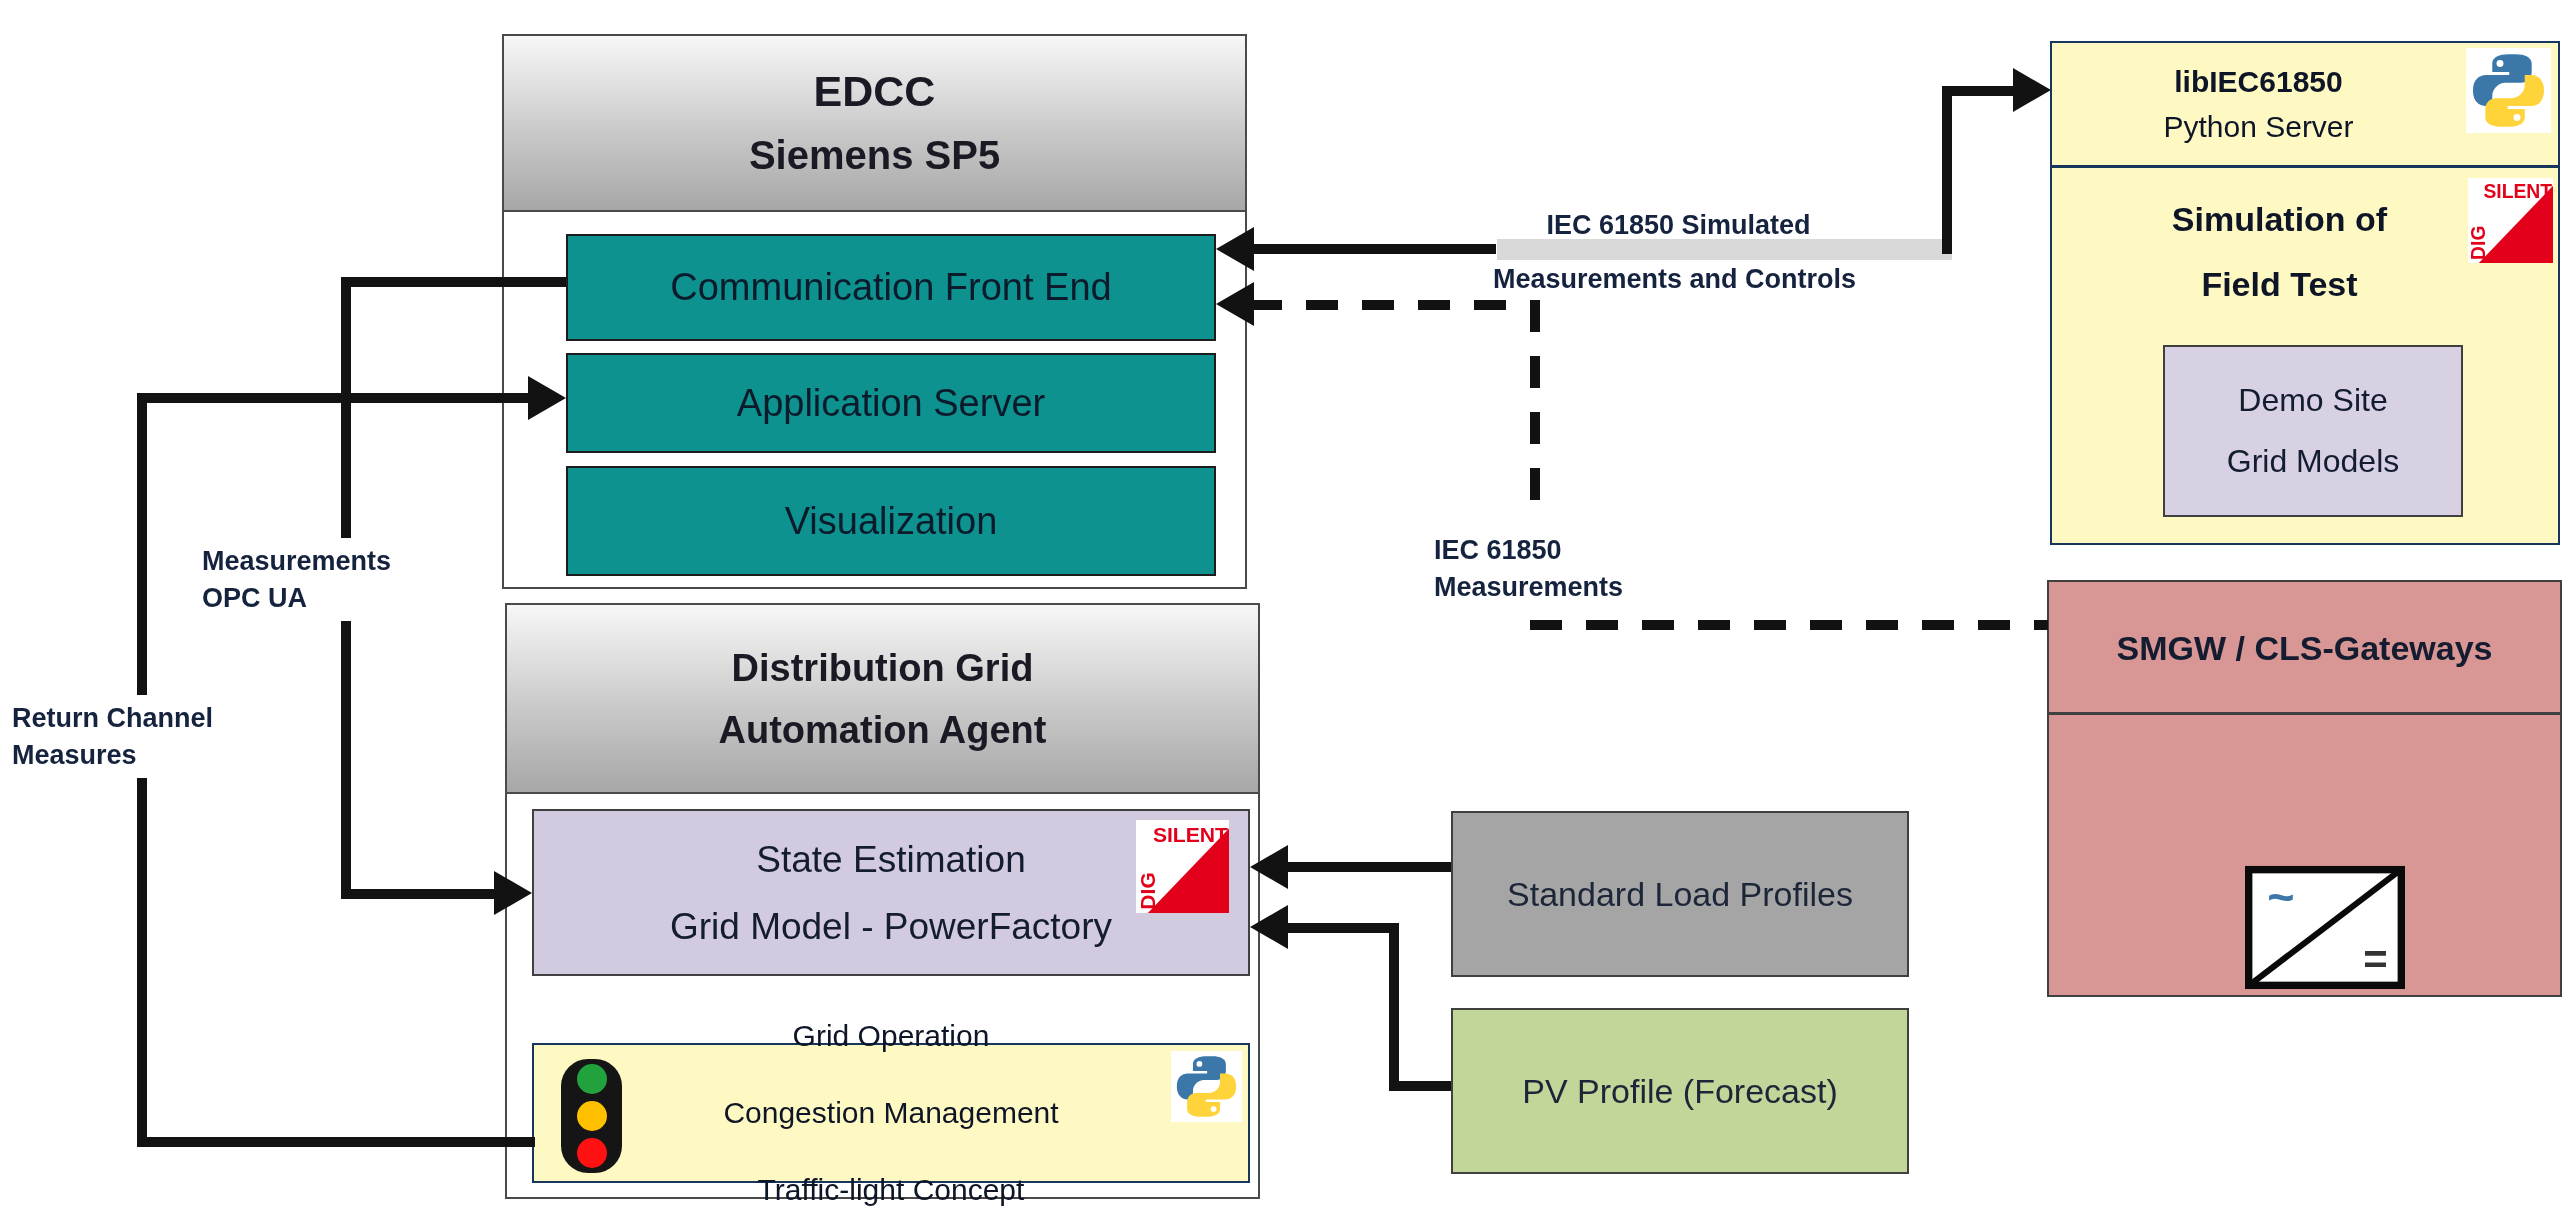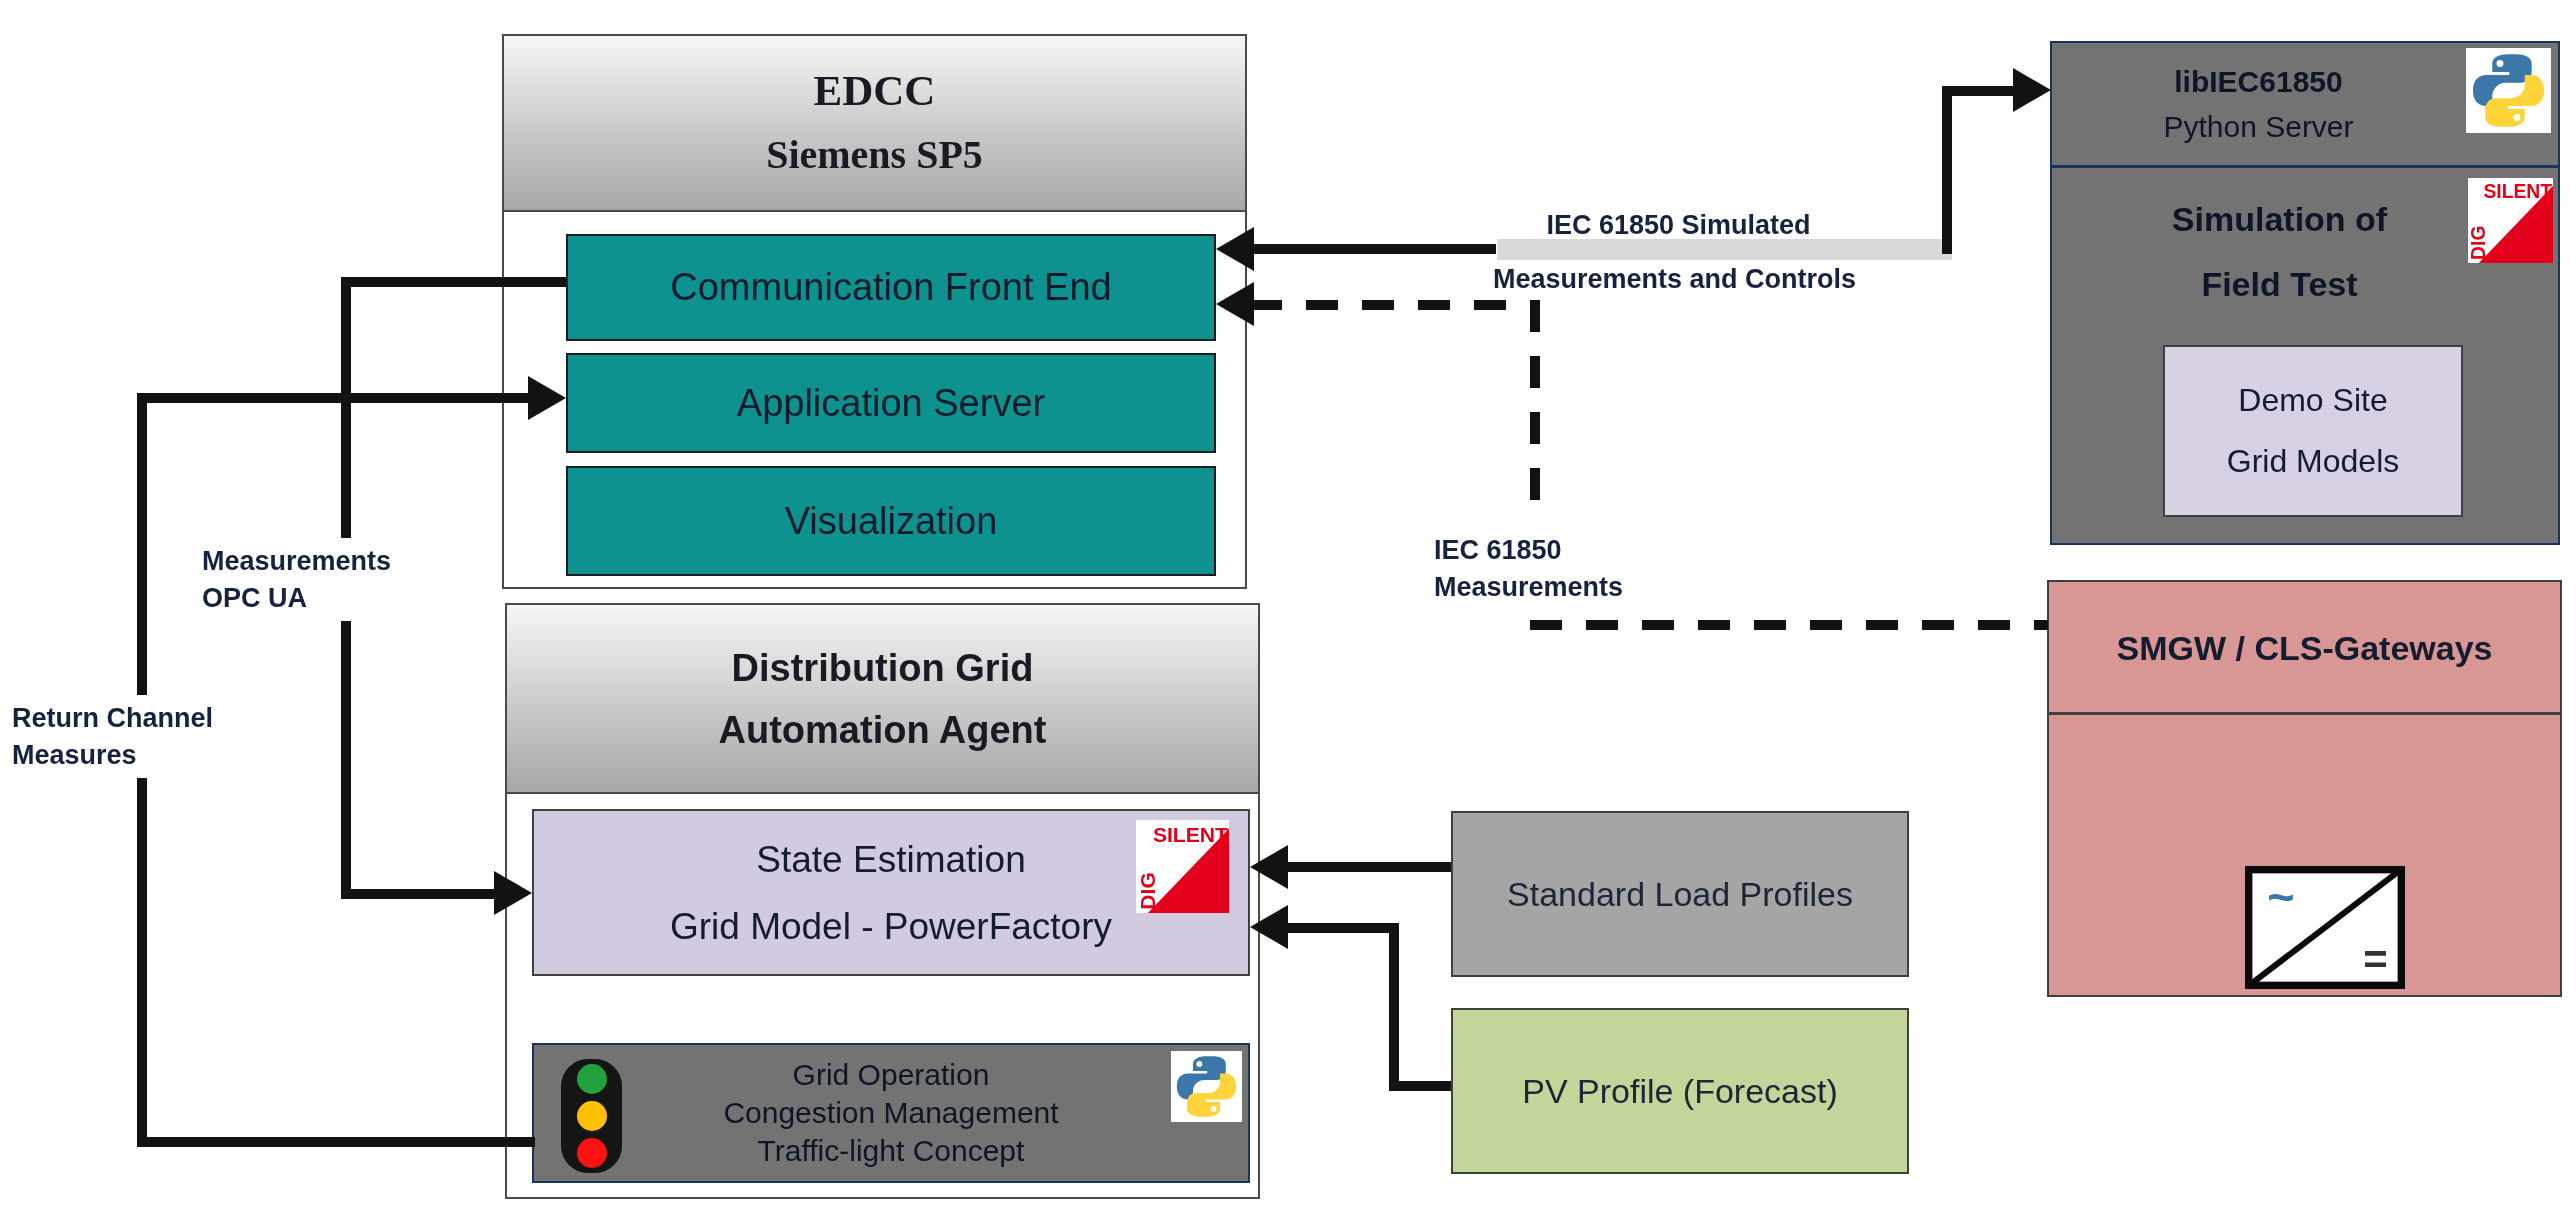--- a/index.html
+++ b/index.html
@@ -3,42 +3,42 @@
 <meta charset="utf-8">
 <style>
   html,body{margin:0;padding:0;background:#fff;}
   body{width:2576px;height:1232px;position:relative;font-family:"Liberation Sans",sans-serif;overflow:hidden;}
   .abs{position:absolute;box-sizing:border-box;}
   .box{border:2.4px solid #3f3f3f;display:flex;flex-direction:column;align-items:center;justify-content:center;text-align:center;}
   .outer{background:#ffffff;border:2.4px solid #4a4a4a;}
   .hdr{background:linear-gradient(#f7f7f7,#c9c9c9 55%,#a7a7a7);border:2.4px solid #4a4a4a;color:#1a1a24;font-weight:bold;}
   .teal{background:#0D9290;border:2.4px solid #1c1c1c;color:#0b1b2b;font-size:38px;}
   .purple{background:#D2CBE0;color:#141c30;}
-  .blue{background:#737373;border:2.4px solid #17365d;color:#0d1526;}
+  .blue{background:#fef9c3;border:2.4px solid #17365d;color:#0d1526;gap:39px;}
   .salmon{background:#D89694;border:2.4px solid #404040;color:#141c30;}
   .grayb{background:#A5A5A5;color:#1c2638;}
   .greenb{background:#C2D69A;color:#1c2638;}
   .line{background:#121212;}
   .dash-h{background:repeating-linear-gradient(to right,#121212 0 32px,transparent 32px 56px);height:9.6px;}
   .dash-v{background:repeating-linear-gradient(to bottom,#121212 0 32px,transparent 32px 56px);width:9.6px;}
   .arr-l{width:0;height:0;border-top:22.4px solid transparent;border-bottom:22.4px solid transparent;border-right:38px solid #121212;}
   .arr-r{width:0;height:0;border-top:22.4px solid transparent;border-bottom:22.4px solid transparent;border-left:38px solid #121212;}
   .lbl{color:#16233f;font-weight:bold;font-size:27px;text-align:center;line-height:37px;}
   .whitebg{background:#ffffff;display:flex;flex-direction:column;align-items:flex-start;justify-content:center;}
   .tl-body{background:#151515;border-radius:27px;display:flex;flex-direction:column;align-items:center;justify-content:center;gap:7.2px;}
   .tl-dot{width:30px;height:30px;border-radius:50%;}
   .logo{background:#fff;display:block;}
 </style>
 </head>
 <body>
 
 <div class="abs" style="left:0;top:0;width:2576px;height:1232px;">
 
   <div class="abs outer" style="left:502px;top:34px;width:745px;height:555px;"></div>
-  <div class="abs hdr box" style="left:502px;top:34px;width:745px;height:178px;font-family:Liberation Serif, serif;">
+  <div class="abs hdr box" style="left:502px;top:34px;width:745px;height:178px;">
     <div style="font-size:43px;line-height:64px;">EDCC</div>
     <div style="font-size:40px;line-height:64px;">Siemens SP5</div>
   </div>
   <div class="abs teal box" style="left:566px;top:353px;width:650px;height:100px;">
     <div>Application Server</div>
   </div>
   <div class="abs teal box" style="left:566px;top:234px;width:650px;height:107px;">
     <div>Communication Front End</div>
   </div>
   <div class="abs teal box" style="left:566px;top:466px;width:650px;height:110px;">

